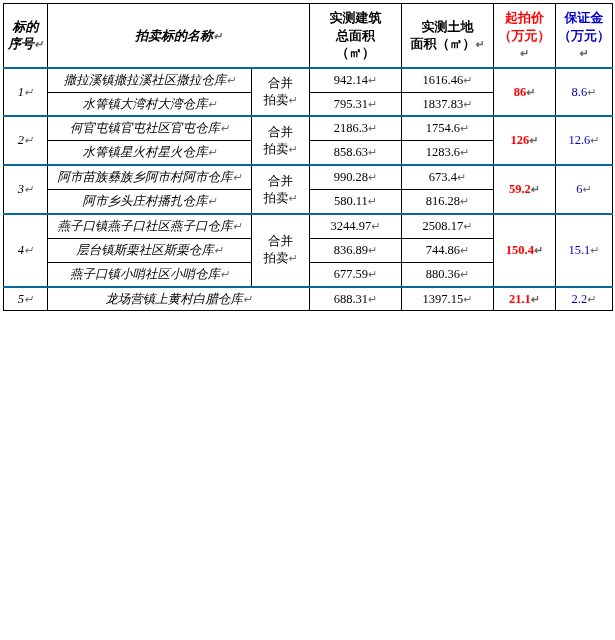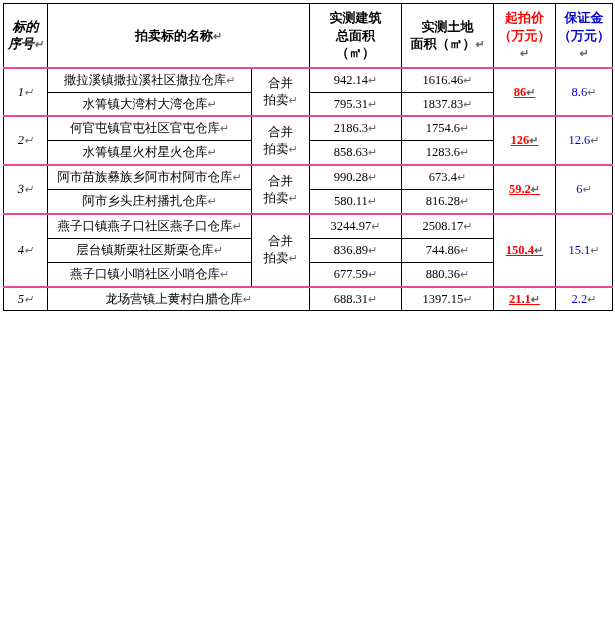--- a/index.html
+++ b/index.html
@@ -54,42 +54,42 @@
   col.c-dep   { width: 57px; }
 
   td.no {
     font-size: 13px;
     font-style: italic;
   }
   td.name {
     text-align: center;
     padding: 6px 8px;
     font-size: 13px;
+    font-style: italic;
   }
   td.merge {
     font-size: 13px;
     line-height: 1.4;
   }
   td.num {
     font-size: 13px;
   }
   td.start {
     color: #ff0000;
     font-weight: bold;
     font-size: 13.5px;
-    text-decoration: underline;
   }
   td.dep {
     color: #0000cc;
     font-weight: normal;
     font-size: 13.5px;
   }
   
   tr.group-top > td {
-    border-top: 2px solid #ec4899;
+    border-top: 2px solid #0369a1;
   }
   .pilcrow {
     font-size: 11px;
     color: #6a6a6a;
     font-family: "Liberation Sans", sans-serif;
   }
 </style>
 </head>
 <body>
 

